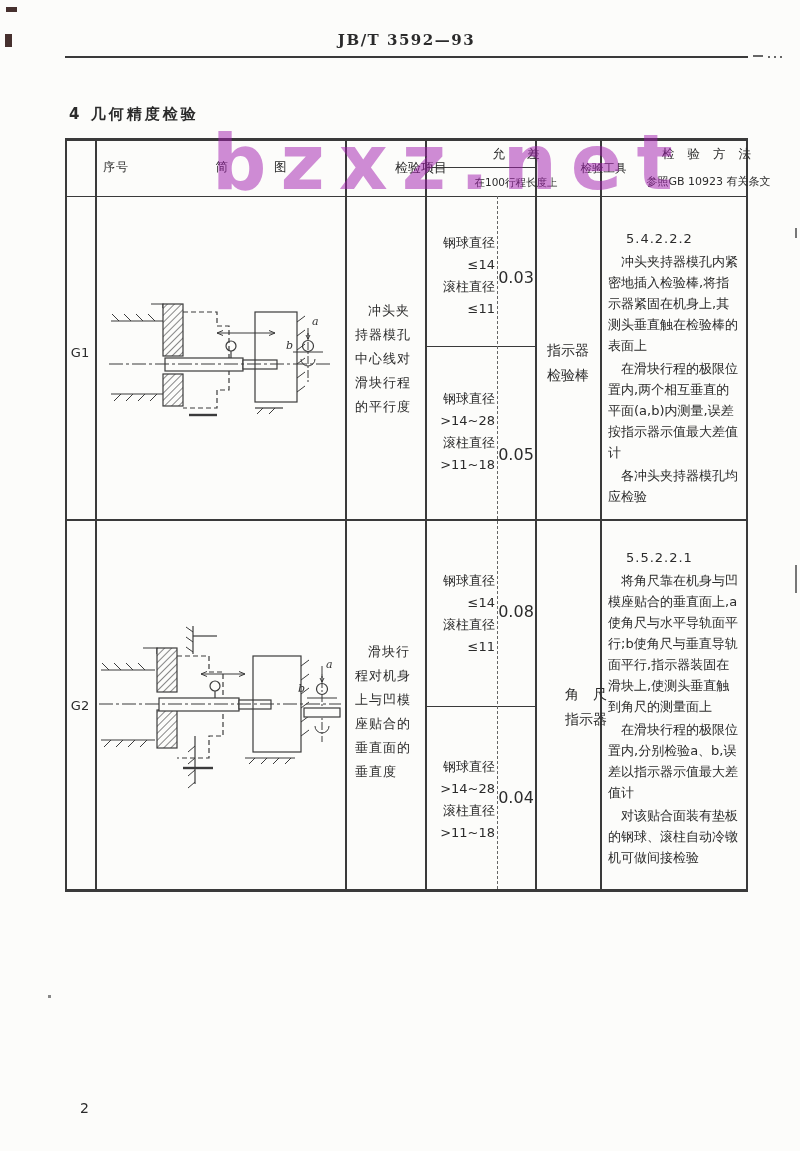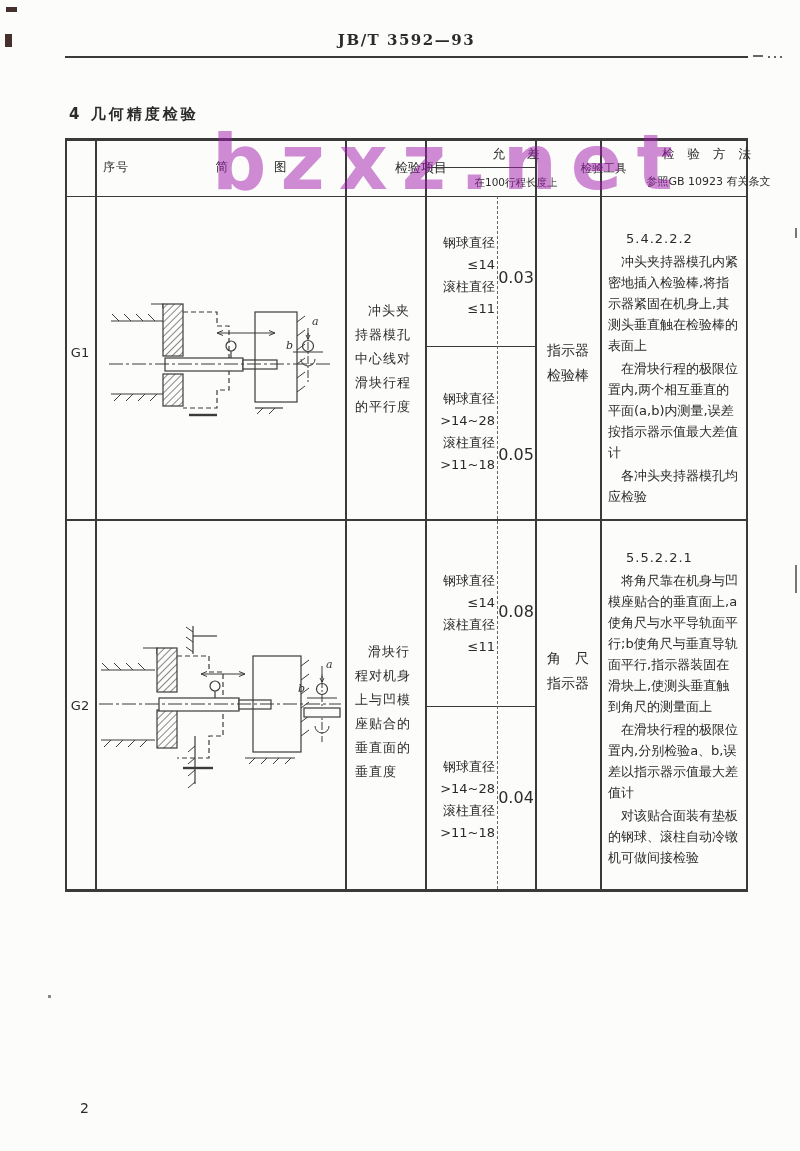--- a/index.html
+++ b/index.html
@@ -229,21 +229,21 @@
   <div class="tolval" style="top:602px;">0.08</div>
 
   <div class="cond" style="top:756px;">
     <div>钢球直径</div>
     <div>&gt;14~28</div>
     <div>滚柱直径</div>
     <div>&gt;11~18</div>
   </div>
   <div class="tolval" style="top:788px;">0.04</div>
 
-  <div class="tool-cell" style="top:646px;">
+  <div class="tool-cell" style="top:682px;padding-left:18px;">
     <div>角　尺</div>
     <div>指示器</div>
   </div>
 
   <div class="method-cell" style="top:545px;">
     <p class="ref">5.5.2.2.1</p>
     <p>将角尺靠在机身与凹模座贴合的垂直面上,a使角尺与水平导轨面平行;b使角尺与垂直导轨面平行,指示器装固在滑块上,使测头垂直触到角尺的测量面上</p>
     <p>在滑块行程的极限位置内,分别检验a、b,误差以指示器示值最大差值计</p>
     <p>对该贴合面装有垫板的钢球、滚柱自动冷镦机可做间接检验</p>
   </div>

